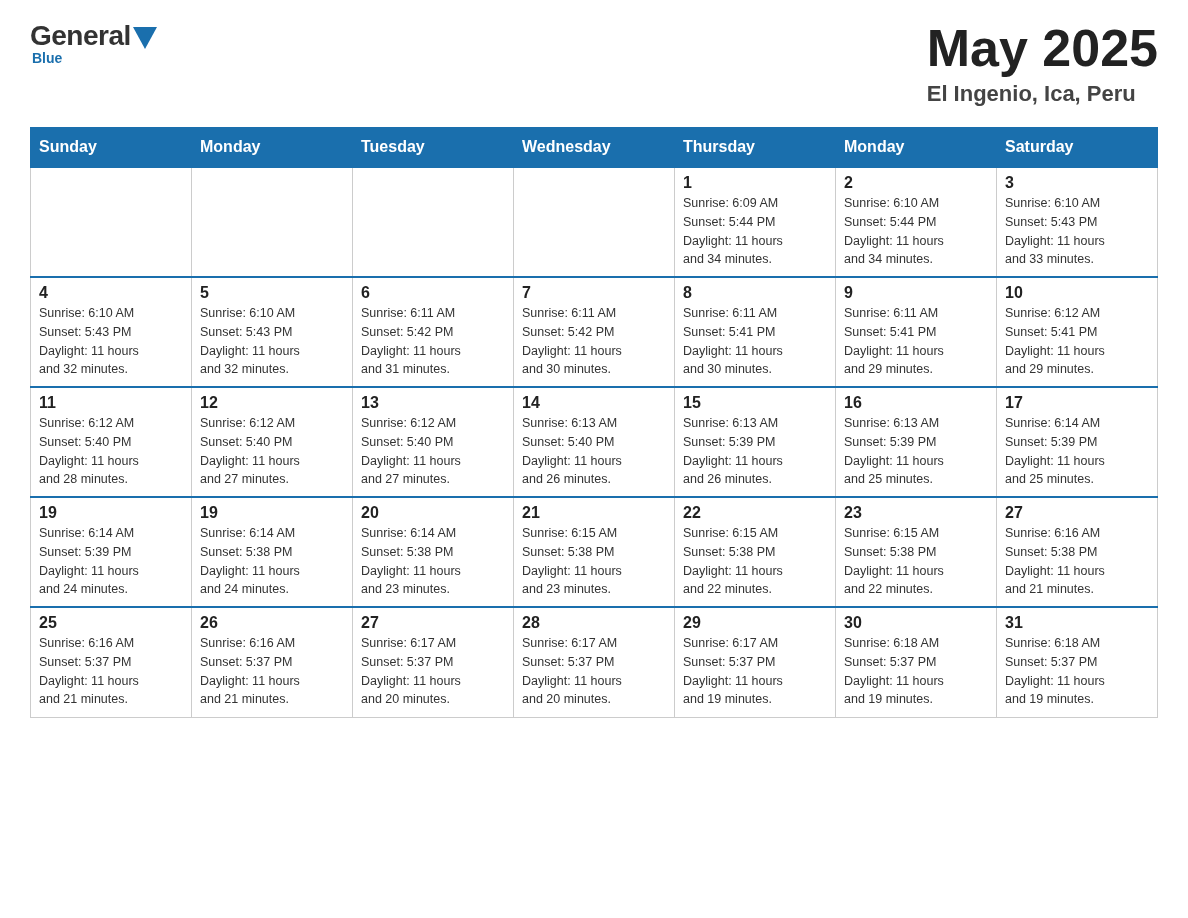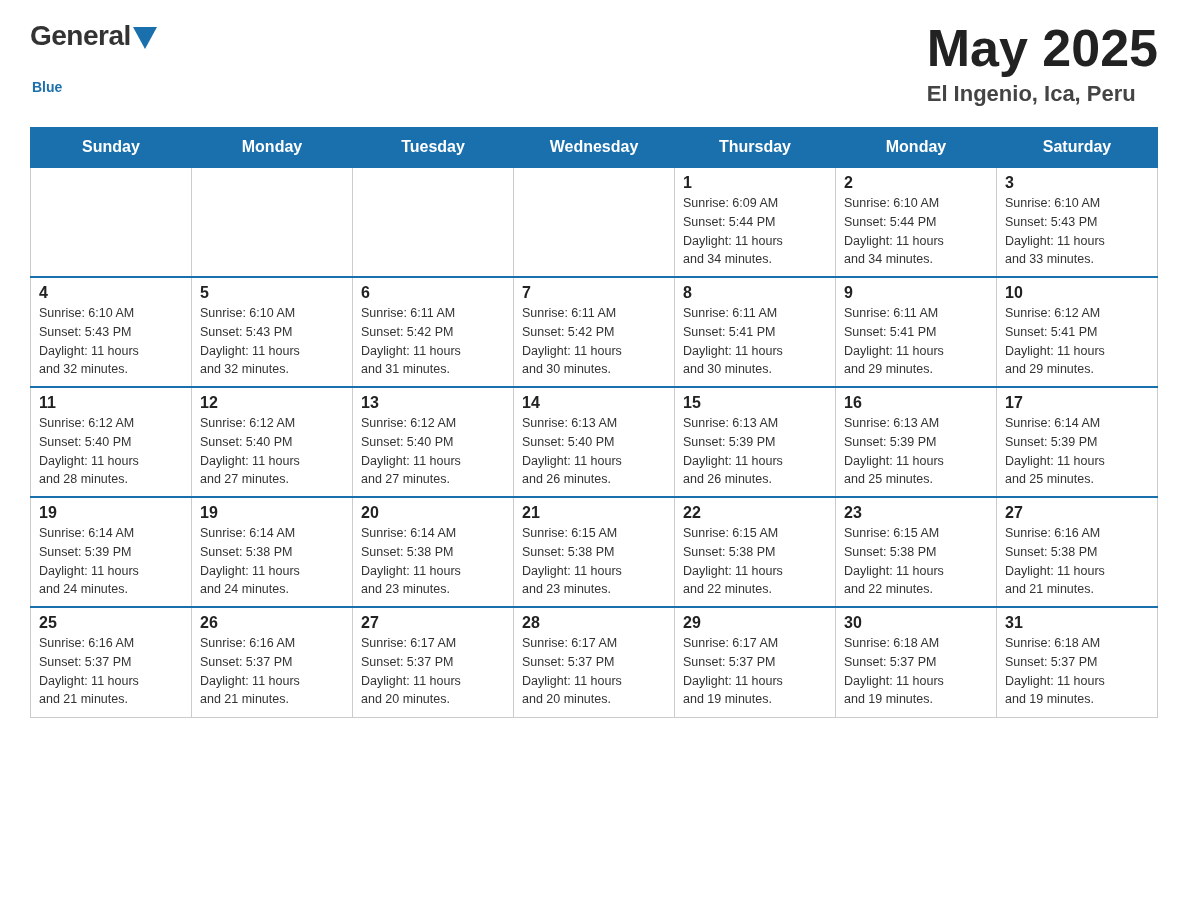--- a/index.html
+++ b/index.html
@@ -13,21 +13,20 @@
     .header {
       display: flex;
       justify-content: space-between;
       align-items: flex-start;
       margin-bottom: 20px;
     }
     .logo {
       display: flex;
       flex-direction: column;
       align-items: flex-start;
-      gap: 29px;
     }
     .logo-top {
       display: flex;
       align-items: center;
     }
     .logo-general {
       font-size: 28px;
       font-weight: bold;
       color: #333;
       letter-spacing: -0.5px;
@@ -65,21 +64,21 @@
     .calendar {
       width: 100%;
       border-collapse: collapse;
     }
     .calendar th {
       background-color: #1a6fad;
       color: #fff;
       font-size: 16px;
       font-weight: bold;
       padding: 10px 8px;
-      text-align: center;
+      text-align: left;
       border: 1px solid #1a6fad;
     }
     .calendar td {
       border: 1px solid #ccc;
       vertical-align: top;
       padding: 6px 8px;
       width: 14.28%;
       height: 110px;
       font-size: 13px;
       color: #333;

